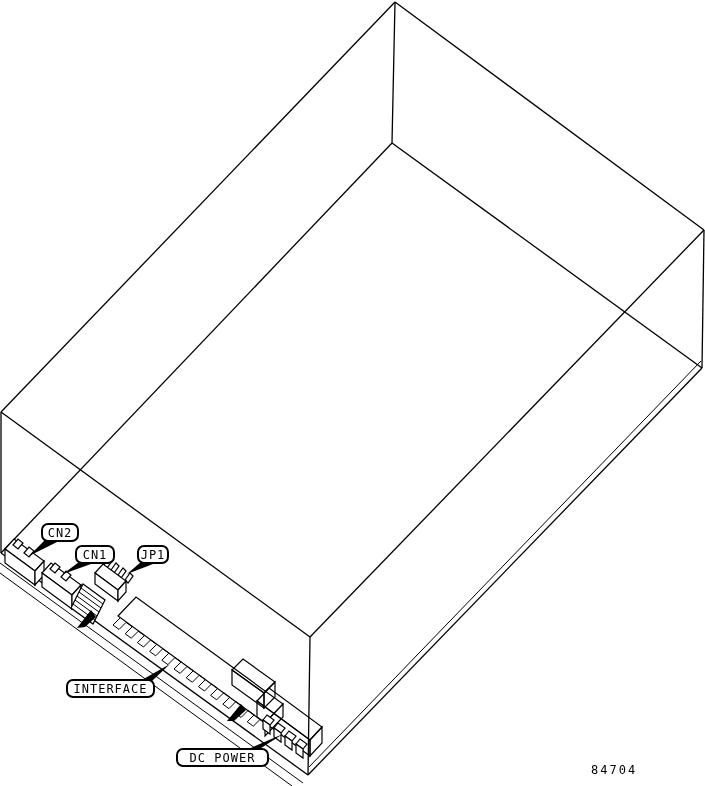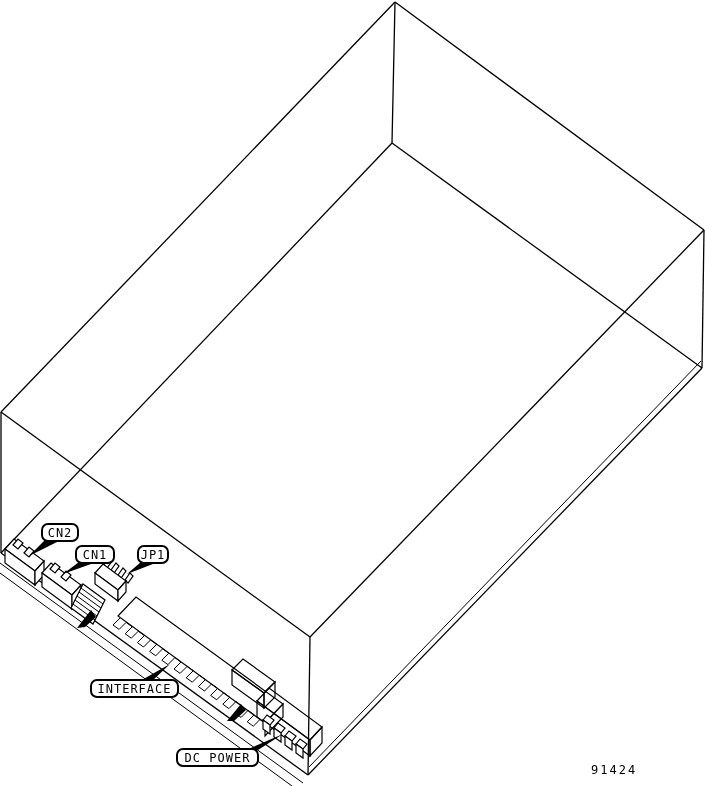--- a/index.html
+++ b/index.html
@@ -137,19 +137,19 @@
     <polygon class="solid" points="140,681 152,681 170,664"></polygon>
     <polygon class="solid" points="246,750 258,750 283,734"></polygon>
   </svg>
 
   <div class="callout" style="left:41px; top:523px; width:38px; height:19px;">CN2</div>
 
   <div class="callout" style="left:75px; top:545px; width:40px; height:19px;">CN1</div>
 
   <div class="callout" style="left:137px; top:545px; width:32px; height:19px;">JP1</div>
 
-  <div class="callout" style="left:66px; top:679px; width:89px; height:19px;margin-left:24px;">INTERFACE</div>
+  <div class="callout" style="left:66px; top:679px; width:89px; height:19px;">INTERFACE</div>
 
-  <div class="callout" style="left:176px; top:748px; width:83px; height:19px;">DC POWER</div>
+  <div class="callout" style="left:176px; top:748px; width:93px; height:19px;">DC POWER</div>
 
-  <div class="fig-number" style="left:591px; top:763px;">91424</div>
+  <div class="fig-number" style="left:591px; top:763px;">84704</div>
 
 </div>
 
 </body></html>

